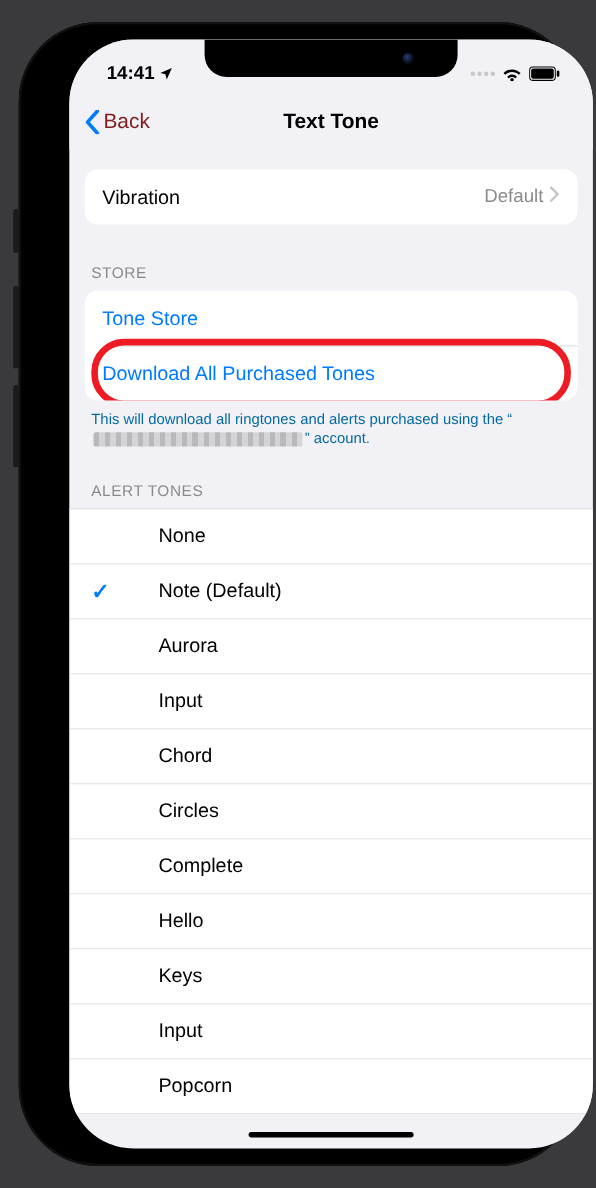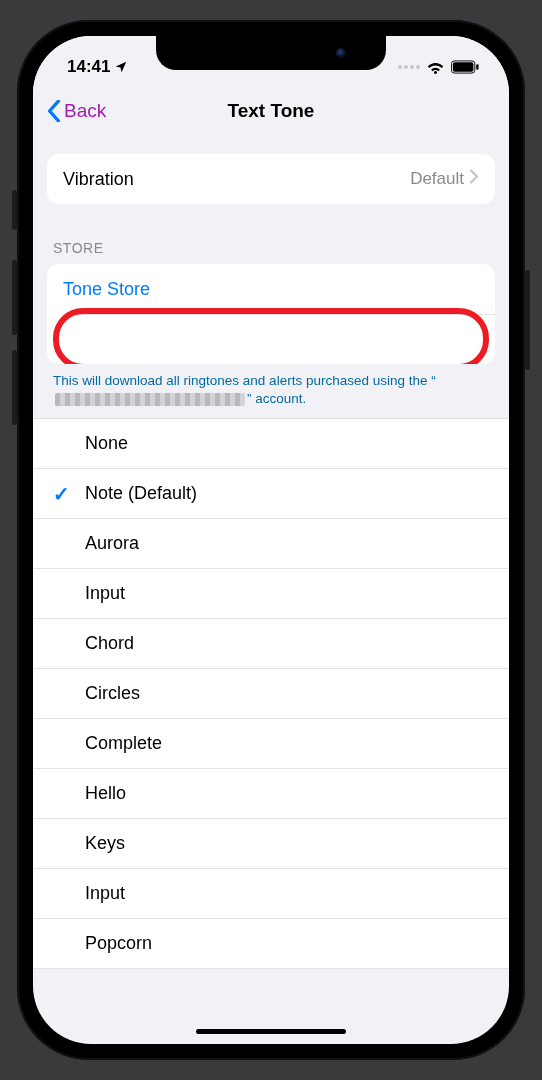--- a/index.html
+++ b/index.html
@@ -31,20 +31,21 @@
 
     .screen {
       width: 100%;
       height: 100%;
       background: #f2f2f6;
       border-radius: 58px;
       overflow: hidden;
       position: relative;
       display: flex;
       flex-direction: column;
+      margin-left: 30px;
     }
 
     
     .notch {
       position: absolute;
       top: 0; left: 50%;
       transform: translateX(-50%);
       width: 230px;
       height: 34px;
       background:#000;
@@ -80,21 +81,21 @@
       height:50px;
       display:flex;
       align-items:center;
       justify-content:center;
       position:relative;
       background:#f2f2f6;
     }
     .nav .back {
       position:absolute; left:14px; top:50%; transform:translateY(-50%);
       display:flex; align-items:center; gap:3px;
-      color:#a21caf; font-size:19px;
+      color:#7f1d1d; font-size:19px;
     }
     .nav .title { font-weight:600; font-size:19px; color:#000; }
 
     .content {
       flex:1;
       overflow:hidden;
     }
 
     
     .group { margin-top:16px; }
@@ -138,21 +139,21 @@
     .row .val { margin-left:auto; color:#8a8a8d; font-size:17px; display:flex; align-items:center; gap:6px;}
     .chev { color:#c6c6c8; }
 
     
     .plain {
       background:#fff;
       border-top:1px solid #dedee1;
     }
     .prow {
       display:flex; align-items:center;
-      padding: 13px 16px 13px 52px;
+      padding: 13px 16px 13px 81px;
       font-size:18px;
       color:#000;
       border-bottom:1px solid #e3e3e6;
       position:relative;
       min-height:50px;
     }
     .check {
       position:absolute; left:20px; top:50%; transform:translateY(-50%);
       color:#007aff; font-size:20px; font-weight:600;
     }
@@ -245,29 +246,31 @@
         </div>
       </div>
 
       <div class="group">
         <div class="group-header">STORE</div>
         <div class="card">
           <div class="row link">
             <span>Tone Store</span>
           </div>
           <div class="row link ring-wrap">
+            <span>Download All Purchased Tones</span>
             <div class="ring"></div>
           </div>
         </div>
         <div class="group-footer">
           <span>This will download all ringtones and alerts purchased using the “</span><span class="blur"></span><span>” account.</span>
         </div>
       </div>
 
       <div class="group" style="margin-top:4px">
+        <div class="group-header">ALERT TONES</div>
         <div class="plain" id="alert-list">
             <div class="prow">
               <span>None</span>
             </div>
             <div class="prow">
               <span class="check">✓</span>
               <span>Note (Default)</span>
             </div>
             <div class="prow">
               <span>Aurora</span>

